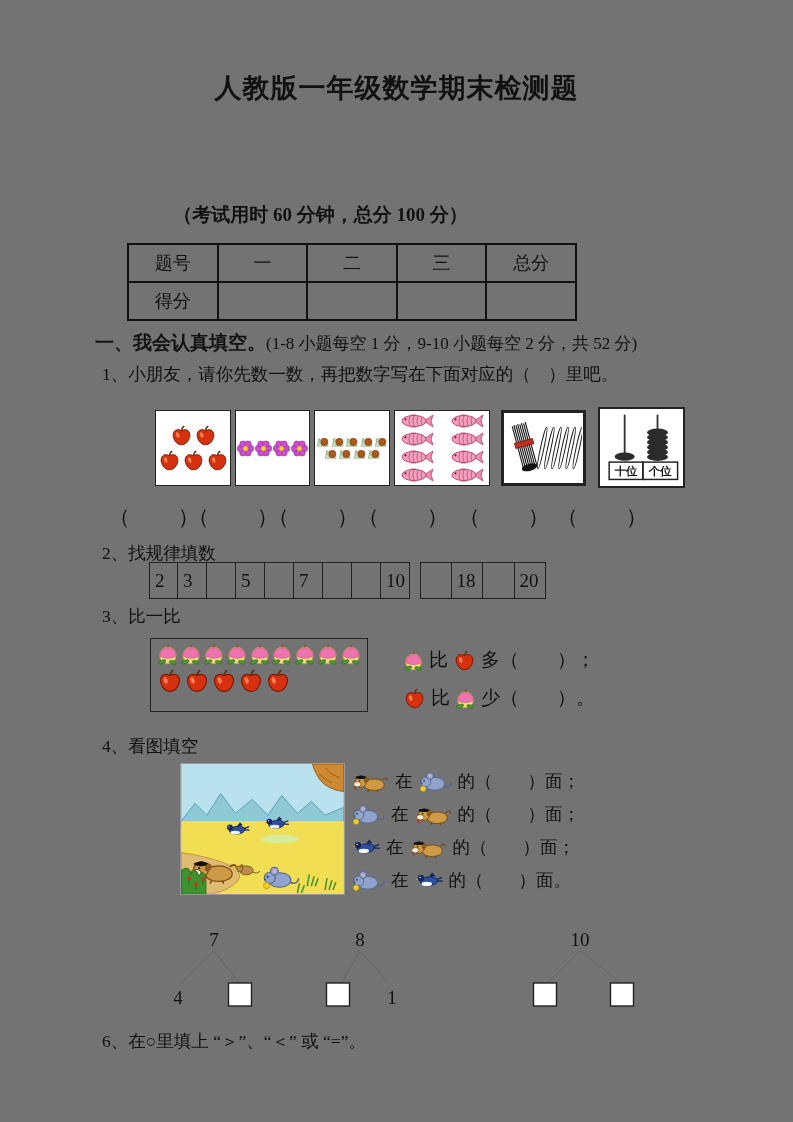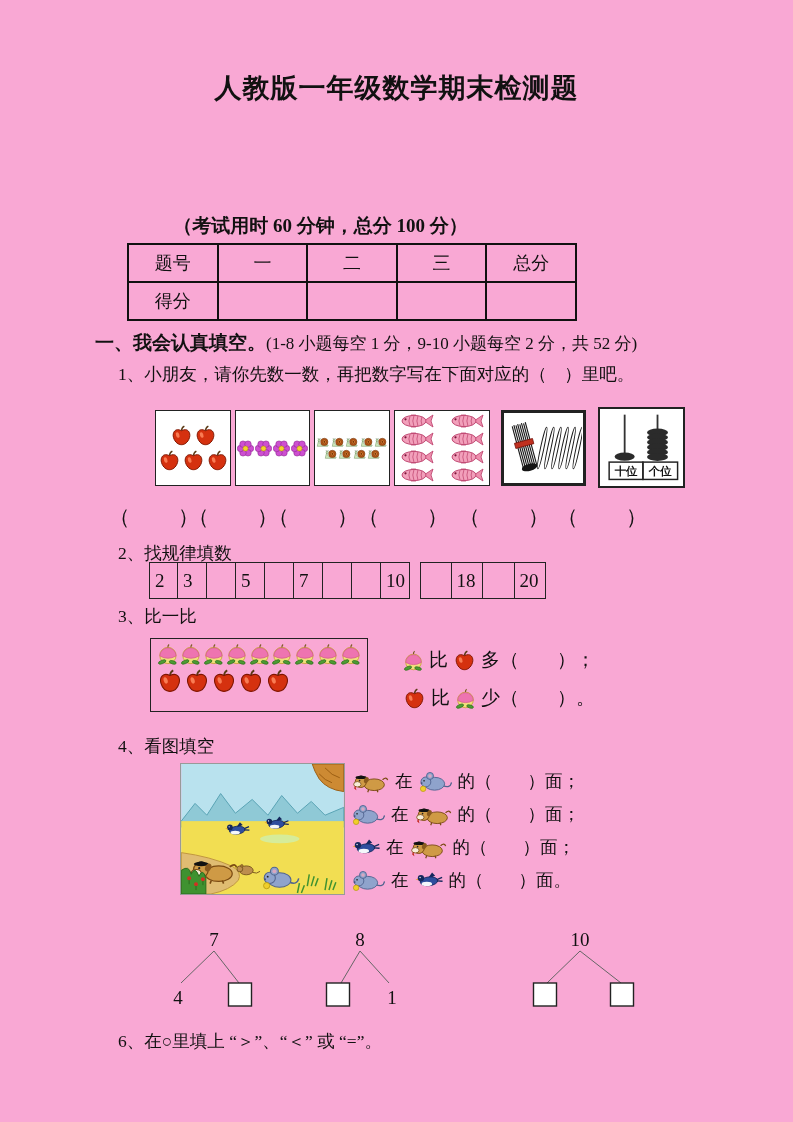--- a/index.html
+++ b/index.html
@@ -1,36 +1,36 @@
 <!DOCTYPE html>
 <html><head>
 <meta charset="utf-8">
 <style>
   * { margin:0; padding:0; box-sizing:border-box; }
   body { background:#ffffff; font-family:"Liberation Serif","DejaVu Serif",serif; color:#111; }
-  .page { position:relative; width:793px; height:1122px; background:#f9a8d4; overflow:hidden; margin:0 auto; }
+  .page { position:relative; width:793px; height:1122px; background:#737373; overflow:hidden; margin:0 auto; }
 
   .title { position:absolute; top:70px; left:0; width:793px; text-align:center;
            font-family:"Liberation Sans","DejaVu Sans",sans-serif;
            font-size:27px; font-weight:900; letter-spacing:1px; }
 
   .preface { position:absolute; top:139px; left:112px; width:572px;
              font-size:17.5px; font-weight:600; line-height:30.5px; text-indent:2em; text-align:justify; }
 
-  .exam-info { position:absolute; top:213px; left:0; width:641px; text-align:center;
+  .exam-info { position:absolute; top:202px; left:0; width:641px; text-align:center;
                font-size:19px; font-weight:700; }
 
   table.score-table { position:absolute; top:243px; left:127px; width:450px; height:77px;
                       border-collapse:collapse; table-layout:fixed; }
   table.score-table td { border:2px solid #111; text-align:center; font-size:18px; height:38px; }
 
   .sec-heading { position:absolute; top:330px; left:95px; font-size:17px; }
   .sec-heading b { font-size:19px; font-weight:800; }
 
-  .qlabel { position:absolute; left:118px; font-size:17.5px; }
+  .qlabel { position:absolute; left:102px; font-size:17.5px; }
 
   
   .pbox { position:absolute; top:410px; height:76px; border:1px solid #222; background:#fff;
           display:flex; flex-direction:column; justify-content:center; align-items:center; gap:2px; padding:2px;margin-left:38px; }
   .irow { display:flex; align-items:center; justify-content:center; gap:1px; }
   .paren { position:absolute; top:503px; font-size:21px; transform:translateX(-50%); letter-spacing:2px; }
 
   
   .strip { position:absolute; top:562px; display:flex; }
   .strip .cell { border:1px solid #222; border-left:none; height:37px; display:flex;

